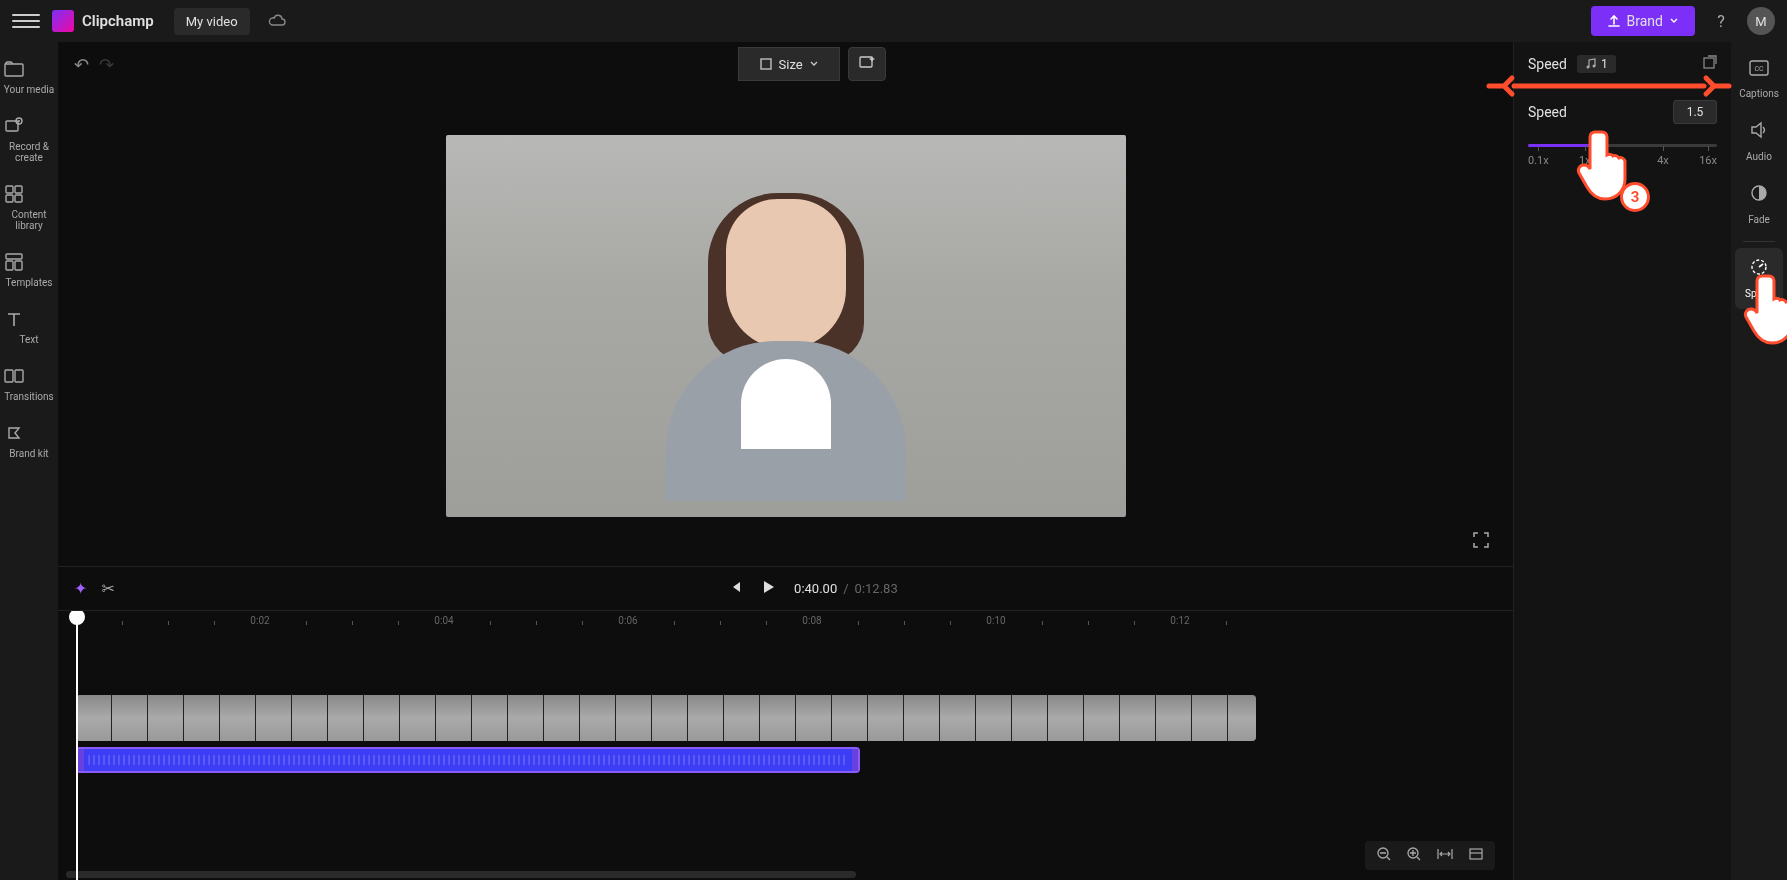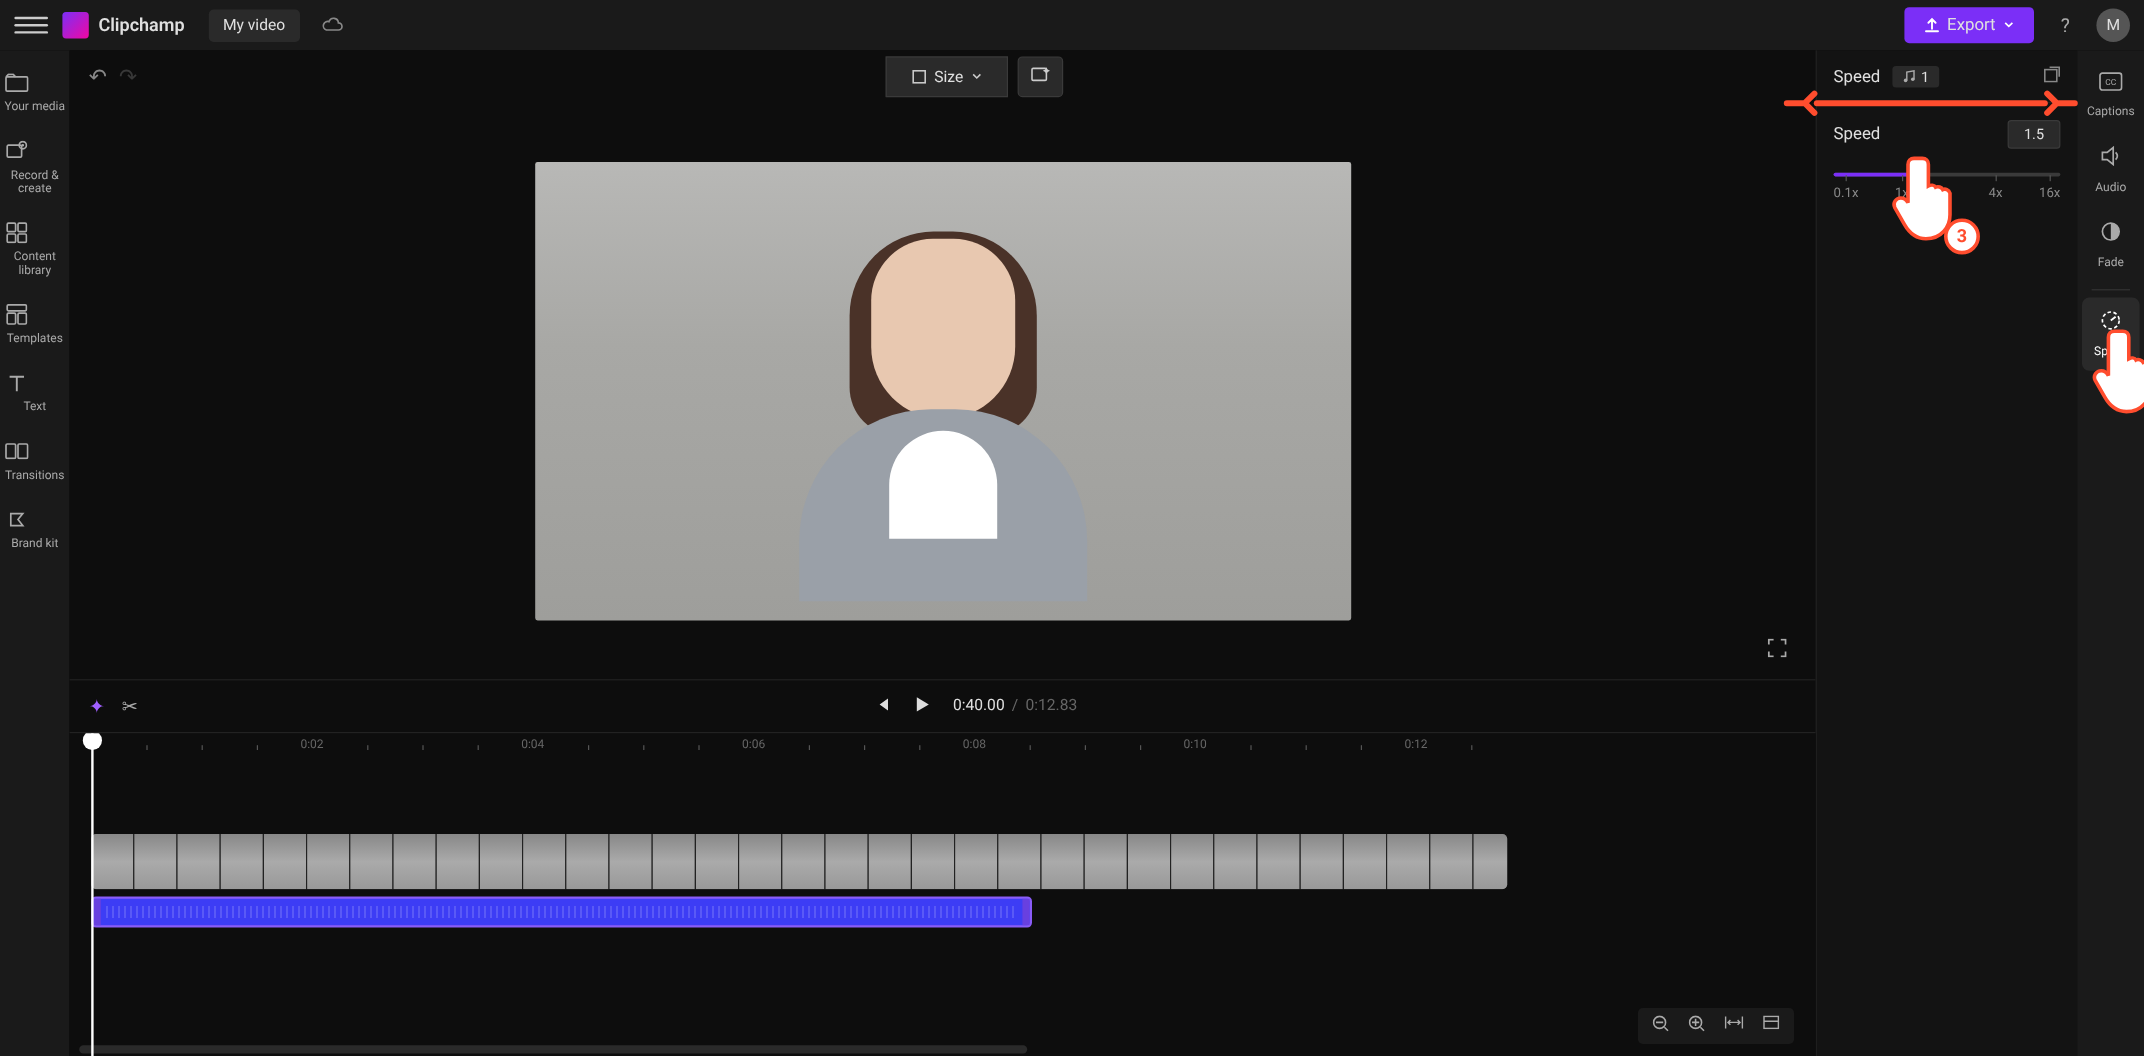--- a/index.html
+++ b/index.html
@@ -101,21 +101,21 @@
   <div class="cloud">
     <svg width="18" height="14" viewBox="0 0 18 14">
         <path d="M14 6a4 4 0 00-7.8-1A3.5 3.5 0 004 12h10a3 3 0 000-6z" fill="none" stroke="#888" stroke-width="1.4"></path>
       </svg>
   </div>
   <div class="top-spacer"></div>
   <div class="export-btn">
     <svg width="14" height="14" viewBox="0 0 14 14">
         <path d="M7 10V2M4 5l3-3 3 3M2 12h10" stroke="#fff" stroke-width="1.6" fill="none" stroke-linecap="round"></path>
       </svg>
-    <span>Export</span>
+    <span>Brand</span>
     <svg width="10" height="10" viewBox="0 0 10 10">
         <path d="M2 3l3 3 3-3" stroke="#fff" stroke-width="1.4" fill="none"></path>
       </svg>
   </div>
   <div class="help-icon">?</div>
   <div class="avatar">M</div>
 </div>
 
 <div class="main-area">
   <div class="left-rail">

